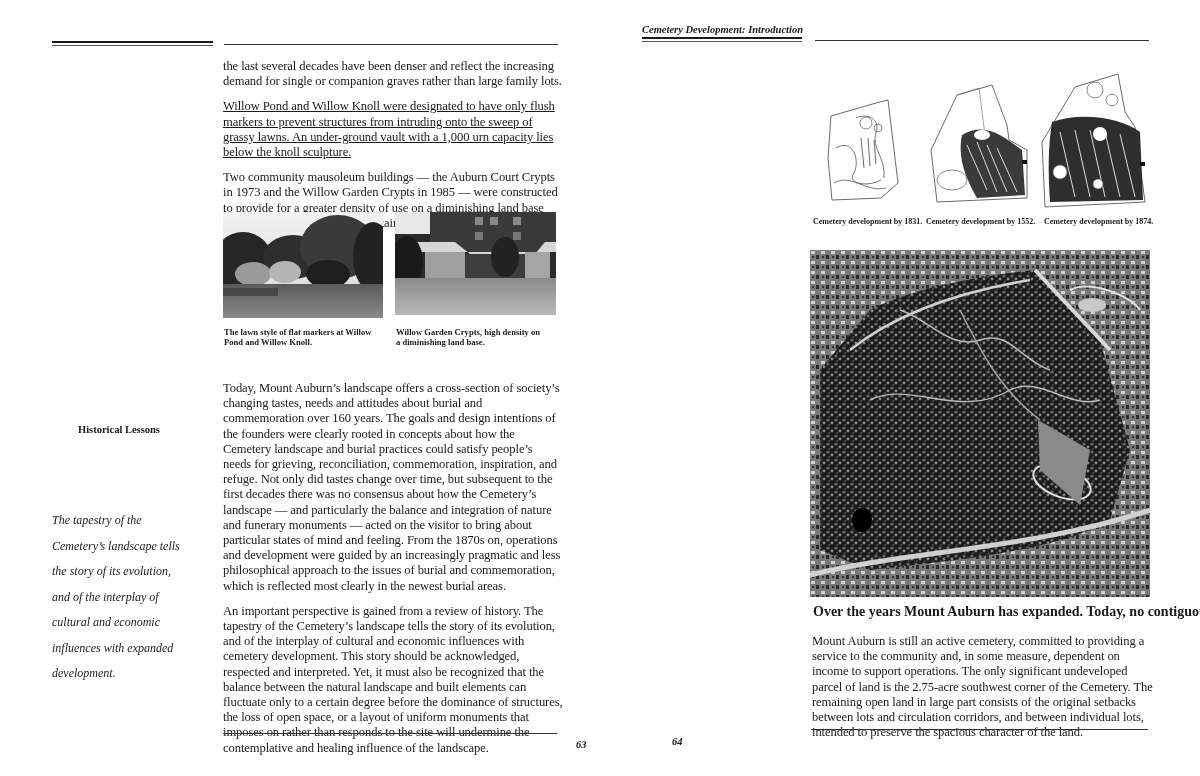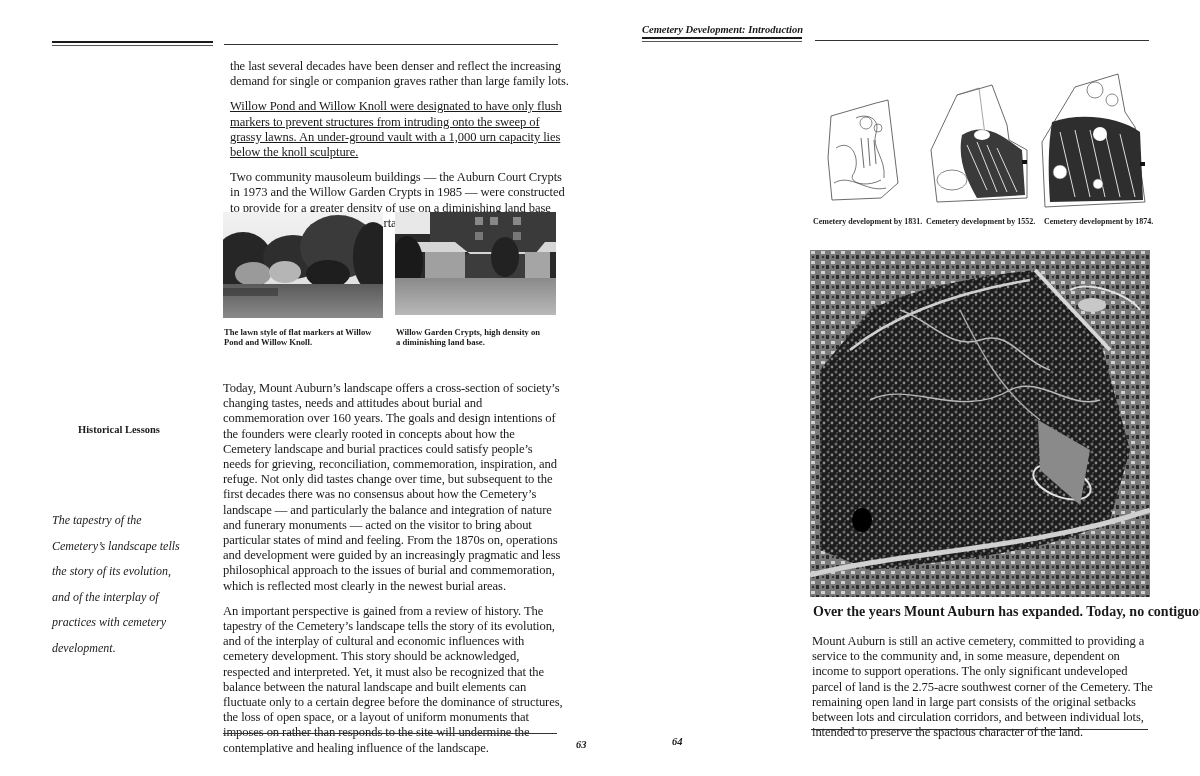--- a/index.html
+++ b/index.html
@@ -17,21 +17,21 @@
   .photo { position:absolute; overflow:hidden; background:#555; }
   .map-img { position:absolute; }
 </style>
 </head>
 <body>
 
 <div>
   <div class="rule-double" style="left:52px; top:41px; width:161px;"></div>
   <div class="rule-single" style="left:224px; top:44px; width:334px;"></div>
 
-  <div class="abs body-text" style="left:230px; top:59px; width:340px;">
+  <div class="abs body-text" style="left:223px; top:59px; width:340px;">
     <p>the last several decades have been denser and reflect the increasing demand for single or companion graves rather than large family lots.</p>
     <p style="margin-top:10px;text-decoration:underline;">Willow Pond and Willow Knoll were designated to have only flush markers to prevent structures from intruding onto the sweep of grassy lawns. An under-ground vault with a 1,000 urn capacity lies below the knoll sculpture.</p>
     <p style="margin-top:10px;">Two community mausoleum buildings — the Auburn Court Crypts in 1973 and the Willow Garden Crypts in 1985 — were constructed to provide for a greater density of use on a diminishing land base and to fulfill a demand from certain communities.</p>
   </div>
 
   <div class="photo" style="left:223px; top:212px; width:160px; height:106px;">
     <svg width="160" height="106" viewBox="0 0 160 106">
       <defs>
         <linearGradient id="sky1" x1="0" y1="0" x2="0" y2="1">
             <stop offset="0" stop-color="#f2f2f2"></stop>
@@ -89,21 +89,22 @@
     <p style="margin-top:10px;">An important perspective is gained from a review of history. The tapestry of the Cemetery’s landscape tells the story of its evolution, and of the interplay of cultural and economic influences with cemetery development. This story should be acknowledged, respected and interpreted. Yet, it must also be recognized that the balance between the natural landscape and built elements can fluctuate only to a certain degree before the dominance of structures, the loss of open space, or a layout of uniform monuments that  imposes on rather than responds to the site will undermine the contemplative and healing influence of the landscape.</p>
   </div>
 
   <div class="abs sidehead" style="left:52px; top:424px;margin-left:26px;">Historical Lessons</div>
 
   <div class="abs pullquote" style="left:52px; top:508px; width:160px;">
     <div>The tapestry of the</div>
     <div>Cemetery’s landscape tells</div>
     <div>the story of its evolution,</div>
     <div>and of the interplay of</div>
-    <div>practices with cemetery</div>
+    <div>cultural and economic</div>
+    <div>influences with expanded</div>
     <div>development.</div>
   </div>
 
   <div class="rule-single" style="left:223px; top:733px; width:334px;"></div>
   <div class="abs folio" style="left:542px; top:739px;">63</div>
 </div>
 
 <div>
   <div class="abs running-head" style="left:642px; top:24px;">Cemetery Development: Introduction</div>
   <div class="rule-double" style="left:642px; top:37px; width:160px;"></div>

